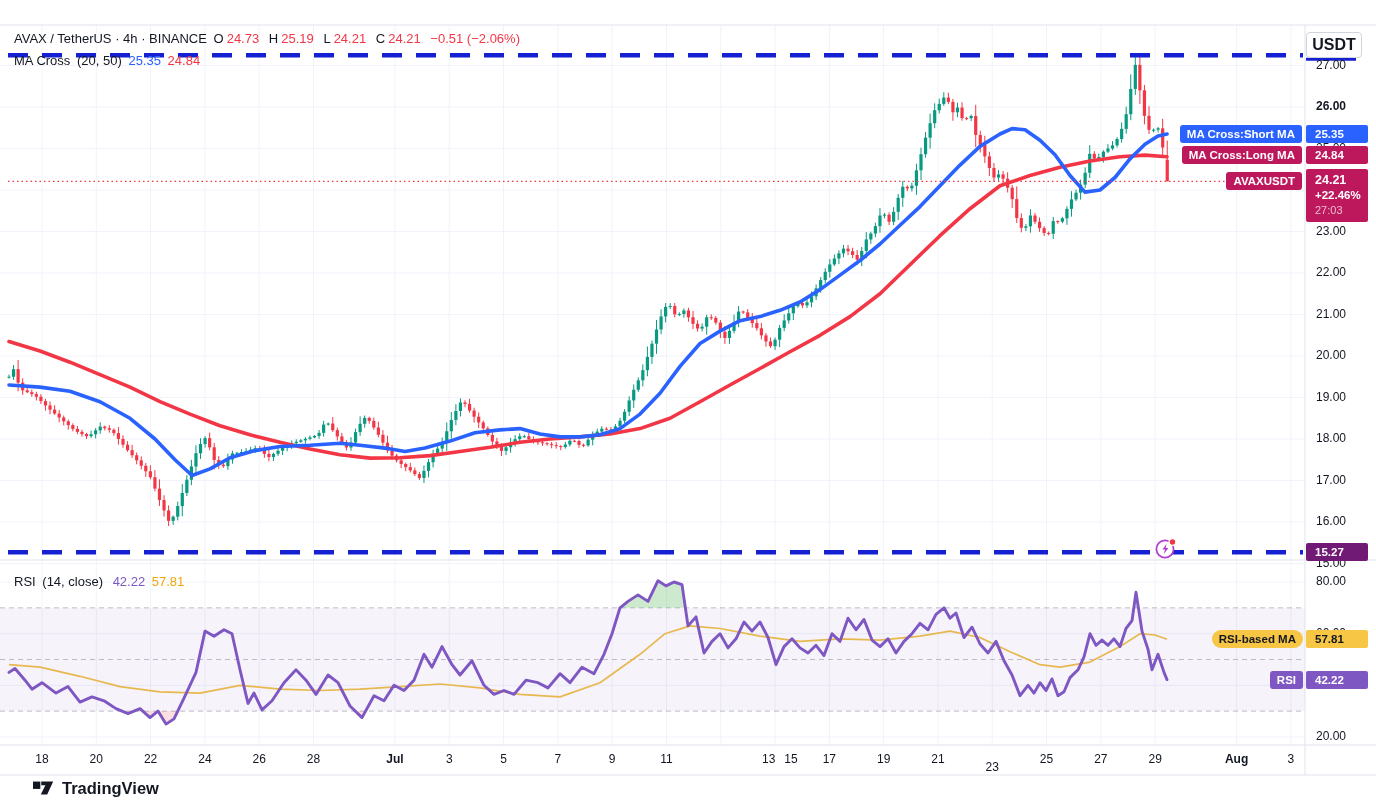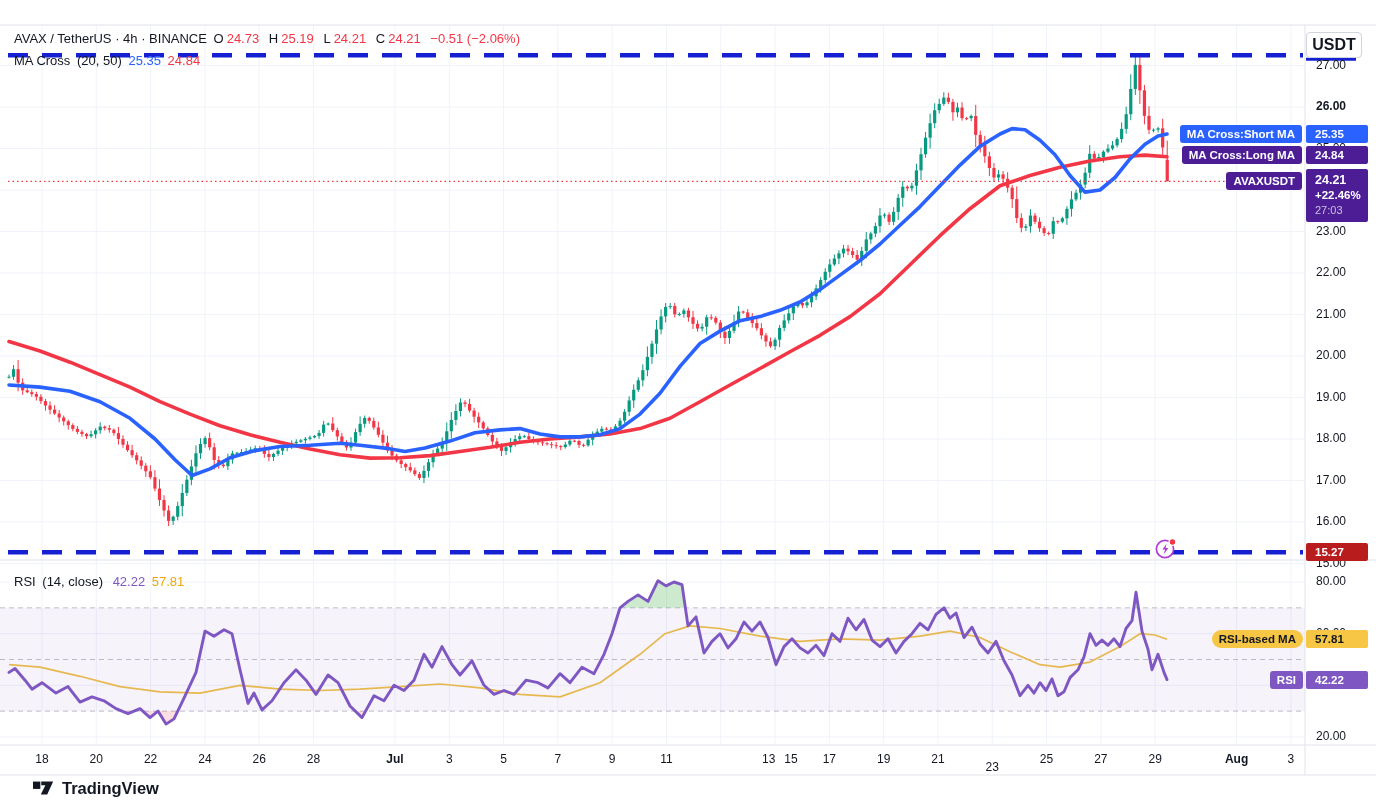--- a/index.html
+++ b/index.html
@@ -16,22 +16,22 @@
   .v-yellow{color:#f0a70a;}
   .tick{position:absolute;font-size:12px;color:#131722;z-index:2;}
   .price-tick{left:1316px;}
   .date-tick{top:752px;transform:translateX(-50%);}
   .date-tick.month{font-weight:bold;}
   .pill{position:absolute;color:#fff;font-weight:bold;font-size:11.5px;height:18px;
         line-height:18px;padding:0 7px;border-radius:3px;z-index:5;}
   .axis-box{position:absolute;left:1306px;width:53px;color:#fff;font-weight:bold;
         font-size:11.5px;height:18px;line-height:18px;padding-left:9px;border-radius:2px;z-index:5;}
   .bg-blue{background:#2962ff;}
-  .bg-red{background:#4c1d95;}
-  .bg-navy{background:#b91c1c;}
+  .bg-red{background:#be185d;}
+  .bg-navy{background:#701a75;}
   .bg-yellow{background:#f6c644;color:#131722;}
   .bg-purple{background:#7e57c2;}
   .avax-box{height:auto;line-height:15px;padding:4px 0 4px 9px;font-size:12.5px;}
   .avax-box .pct{font-size:11.5px;display:block;}
   .avax-box .cd{font-size:11px;display:block;opacity:.7;font-weight:normal;}
   .usdt-btn{left:1306px;top:32px;width:54px;height:24px;border:1px solid #d1d4dc;
         border-radius:4px;font-size:16px;font-weight:bold;color:#131722;text-align:center;
         line-height:24px;background:#fff;z-index:5;}
   .tv-logo{left:33px;top:777px;display:flex;align-items:center;gap:7px;
         font-size:16.5px;font-weight:600;color:#131722;z-index:3;}

